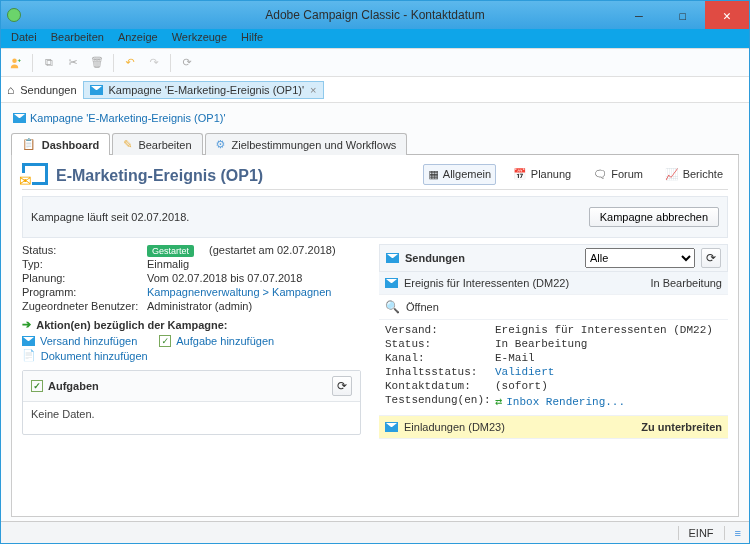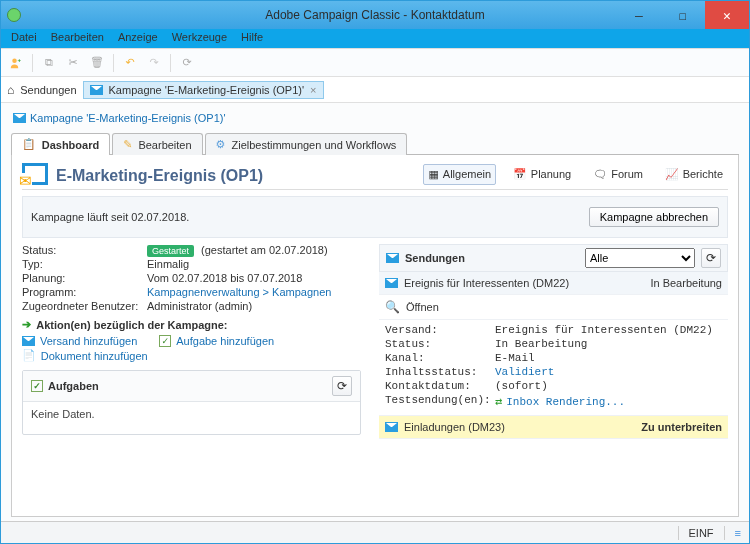--- a/index.html
+++ b/index.html
@@ -49,21 +49,21 @@
   .hdr-title { font-size:16px; font-weight:700; color:#4a668d;}
   .subnav { display:flex; gap:12px; }
   .subnav-item { display:flex; align-items:center; gap:4px; color:#333; padding:3px 4px; border:1px solid transparent;}
   .subnav-item.active { border:1px solid #b0c4de; background:#f1f6fc; border-radius:2px;}
   .status-line { display:flex; align-items:center; justify-content:space-between; background:#f4f7fa; border:1px solid #e3e8ee; padding:10px 8px; margin-bottom:6px;gap:48px;}
   .btn { border:1px solid #b4b9bf; background:linear-gradient(#fff,#f0f2f5); padding:3px 10px; border-radius:2px; font-size:11px;}
   .cols { display:flex; gap:18px; }
   .col-left { flex:1 1 330px; }
   .col-right { flex:1 1 340px; }
   .info-grid { display:grid; grid-template-columns: 125px 1fr; row-gap:2px; font-size:11px; margin-bottom:4px;}
-  .badge-started { background:#2fb06a; color:#fff; font-size:9px; padding:1px 5px; border-radius:2px; margin-right:4px;}
+  .badge-started { background:#2fb06a; color:#fff; font-size:9px; padding:1px 5px; border-radius:2px; margin-right:12px;}
   .link { color:#1871b5; }
   .section-hdr { font-weight:700; color:#333; margin:6px 0 4px 0; display:flex; align-items:center; gap:5px;}
   .green-arrow { color:#2b9c2b; font-weight:bold;}
   .action-links { display:flex; gap:22px; margin-bottom:2px;}
   .action-link { display:flex; align-items:center; gap:5px; color:#1871b5;}
   .chk-ic { width:12px; height:12px; border:1px solid #7aa85c; display:inline-flex; align-items:center; justify-content:center; font-size:9px; color:#3a8a2c;}
   .aufgaben-box { border:1px solid #d6dbe1; border-radius:2px; margin-top:8px;}
   .aufgaben-hdr { display:flex; align-items:center; justify-content:space-between; padding:5px 8px; border-bottom:1px solid #e2e6ea; background:#fafbfc;}
   .aufgaben-body { padding:6px 8px 14px 8px; color:#444;}
   .refresh-btn { width:20px; height:20px; border:1px solid #c5c9ce; background:linear-gradient(#fff,#f0f2f5); border-radius:2px; display:flex; align-items:center; justify-content:center; font-size:12px;}

